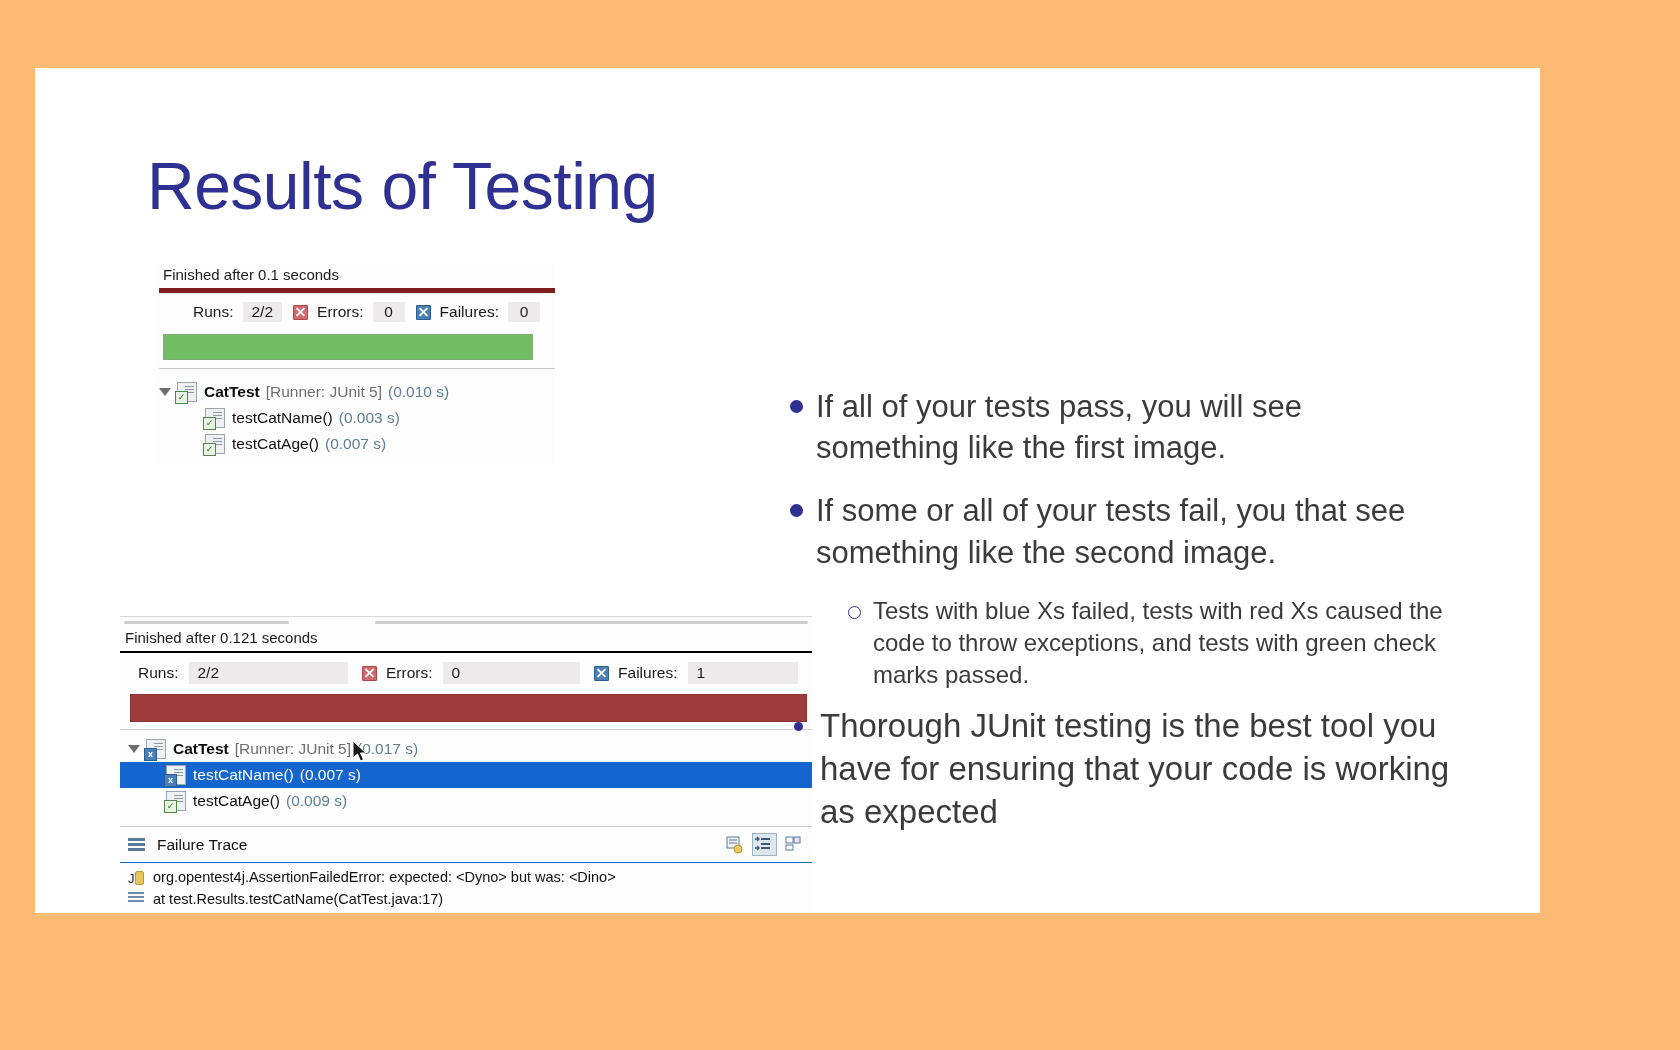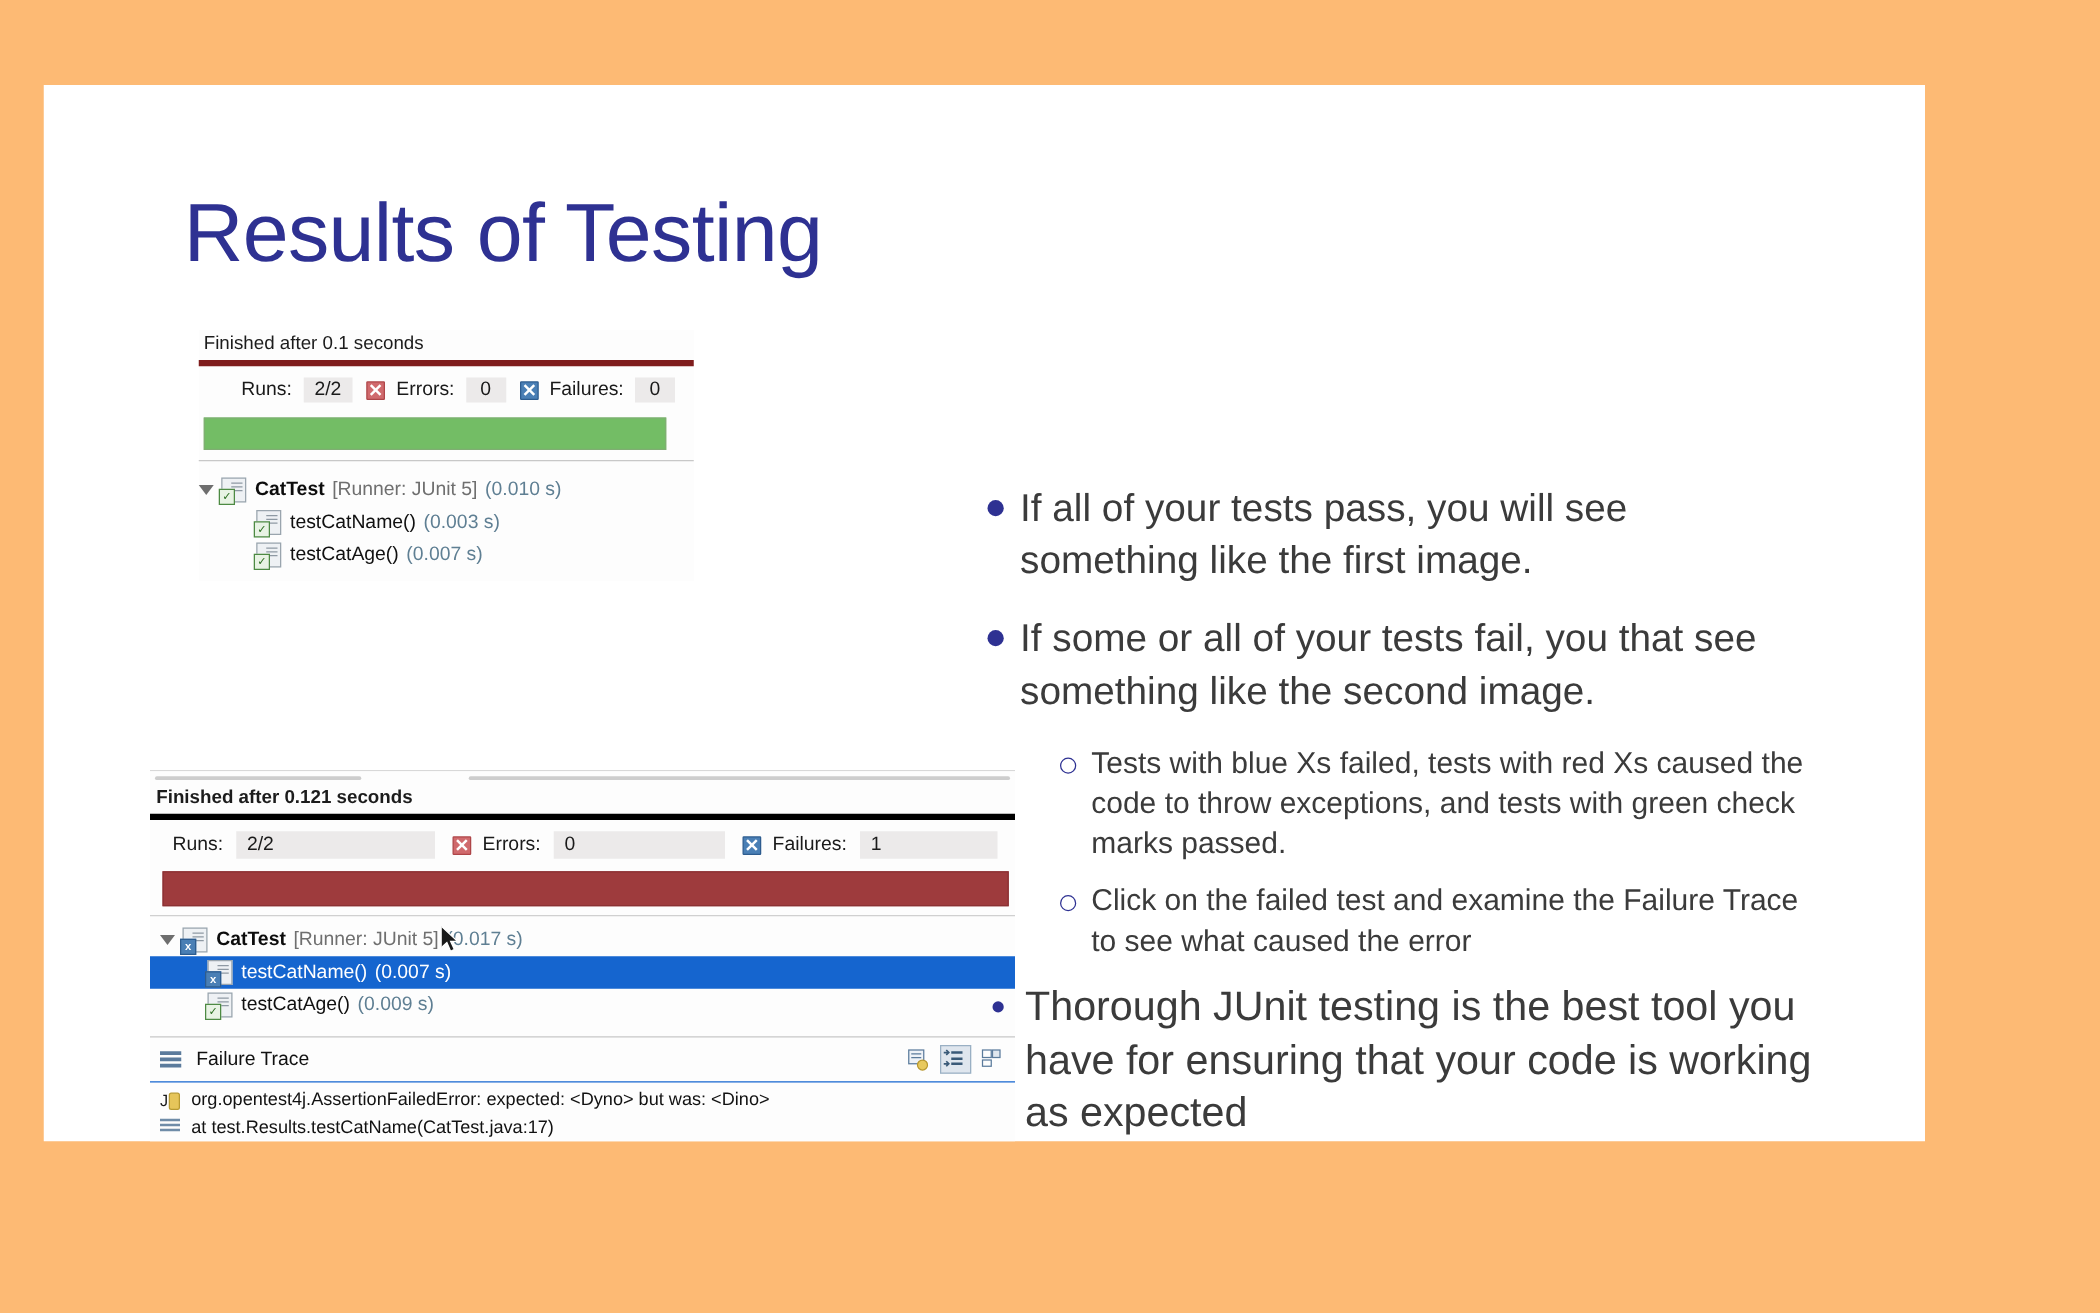--- a/index.html
+++ b/index.html
@@ -179,22 +179,21 @@
     background: #cdcdcd;
     border-radius: 2px;
   }
   #junit-fail .splitter .hh.a { left: 4px; width: 165px; }
   #junit-fail .splitter .hh.b { left: 255px; right: 4px; }
 
   .f-finished {
     font-size: 15px;
     color: #1c1c1c;
     padding: 1px 0 5px 5px;
-    border-bottom: 5px solid #000000;
-    font-weight: bold;
+    border-bottom: 2px solid #000000;
   }
   .f-counts {
     display: flex;
     align-items: center;
     padding: 9px 0 7px 18px;
     font-size: 15.5px;
     color: #1a1a1a;
   }
   .f-counts .lbl { margin-right: 10px; }
   .f-counts .val {
@@ -565,24 +564,20 @@
       <div class="b1">
         <span class="dot"></span>
         <span class="txt">If some or all of your tests fail, you that see something like the second image.</span>
       </div>
 
       <div class="b2">
         <span class="ring"></span>
         <span class="txt">Tests with blue Xs failed, tests with red Xs caused the code to throw exceptions, and tests with green check marks passed.</span>
       </div>
 
-      <div class="b2">
-        <span class="ring"></span>
-        <span class="txt">Click on the failed test and examine the Failure Trace to see what caused the error</span>
-      </div>
 
       <div class="b3">
         <span class="dot"></span>
         <span class="txt">Thorough JUnit testing is the best tool you have for ensuring that your code is working as expected</span>
       </div>
 
     </div>
 
   </div>
 </div>

